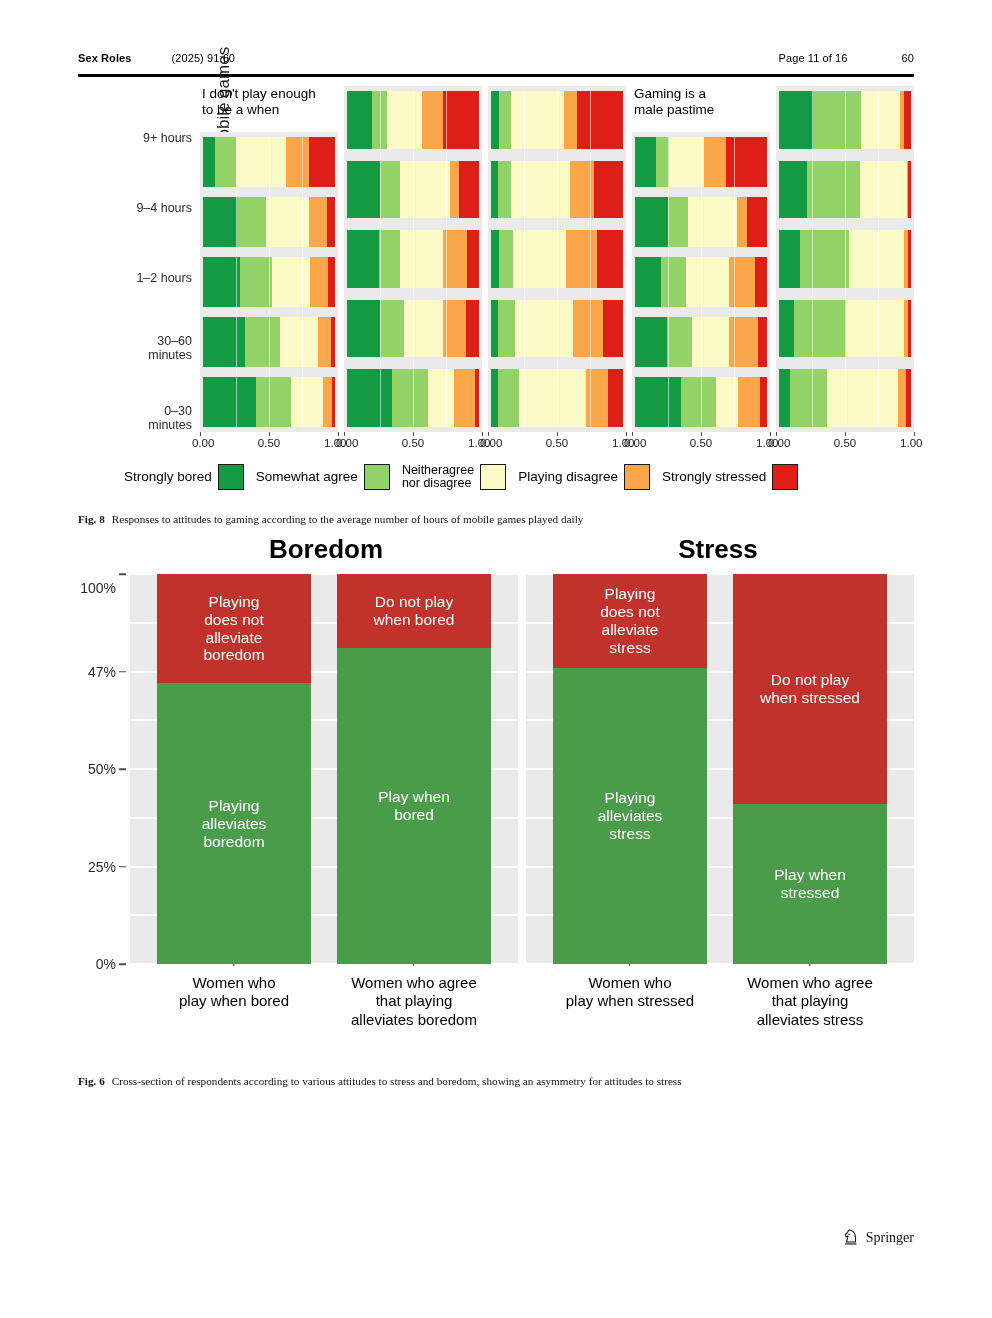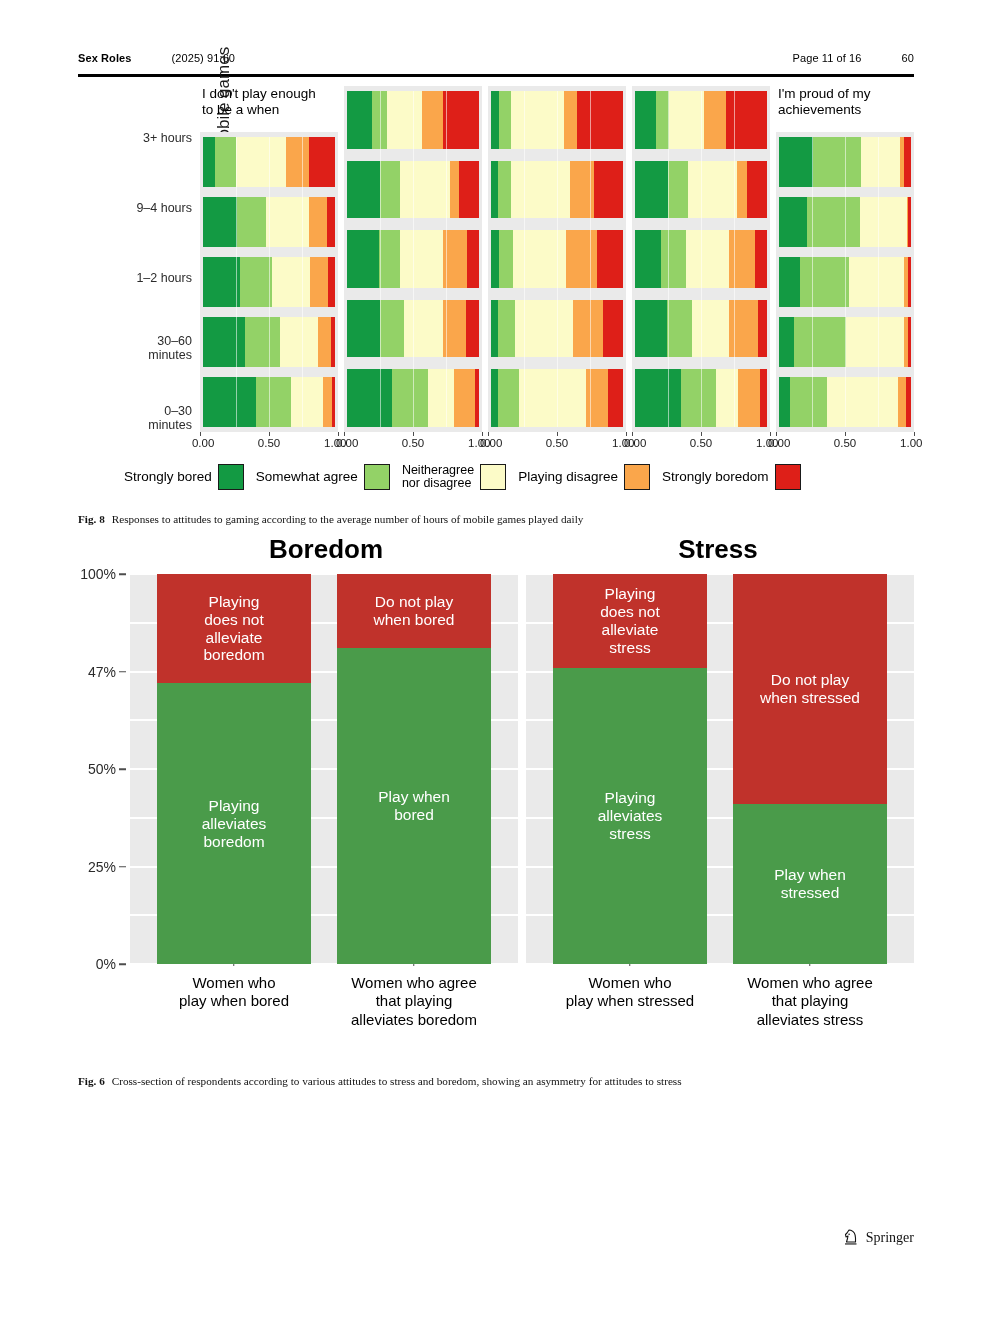--- a/index.html
+++ b/index.html
@@ -17,21 +17,21 @@
   .page-header {
     position: absolute; left: 78px; top: 52px; width: 836px;
     display: flex; align-items: baseline;
     font-family: "Liberation Sans", sans-serif;
     font-size: 11px; letter-spacing: .1px;
   }
   .ph-journal { font-weight: 600; }
   .ph-vol { margin-left: 40px; }
   .ph-spacer { flex: 1; }
   .ph-page { }
-  .ph-num { margin-left: 40px; }
+  .ph-num { margin-left: 54px; }
   .header-rule {
     position: absolute; left: 78px; top: 74px; width: 836px; height: 3px;
     background: #000;
   }
 
   
   .fig5 {
     position: absolute; left: 78px; top: 86px; width: 836px; height: 412px;
     font-family: "Liberation Sans", sans-serif;
   }
@@ -184,21 +184,21 @@
   <span class="ph-page">Page 11 of 16</span>
   <span class="ph-num">60</span>
 </div>
 <div class="header-rule"></div>
 
 <div class="fig5">
   <div class="fig5-ylab">
     <span class="fig5-ylab-inner">Time playing mobile games</span>
   </div>
   <div class="fig5-ticklabels">
-      <div class="f5tick" style="top: 27px;">3+ hours</div>
+      <div class="f5tick" style="top: 27px;">9+ hours</div>
       <div class="f5tick" style="top: 97px;">9–4 hours</div>
       <div class="f5tick" style="top: 167px;">1–2 hours</div>
       <div class="f5tick" style="top: 230px;">30–60<span class="l2">minutes</span></div>
       <div class="f5tick" style="top: 300px;">0–30<span class="l2">minutes</span></div>
     </div>
   <div class="fig5-panels">
       <div class="f5panel">
         <div class="f5title">I don't play enough
 to be a when</div>
         <div class="f5plot">
@@ -350,20 +350,22 @@
         <div class="f5axis">
           <div class="tick" style="left: calc(0% + 0px);"></div>
           <div class="tl" style="left: 0%; transform: translateX(-36%);">0.00</div>
           <div class="tick" style="left: calc(50% + 0px);"></div>
           <div class="tl" style="left: 50%;">0.50</div>
           <div class="tick" style="left: calc(100% + 0px);"></div>
           <div class="tl" style="left: 100%; transform: translateX(-62%);">1.00</div>
         </div>
       </div>
       <div class="f5panel">
+        <div class="f5title">Gaming is a
+male pastime</div>
         <div class="f5plot">
           <div class="f5row">
             <div class="f5seg" style="width: 16%; background: rgb(19, 154, 67);"></div>
             <div class="f5seg" style="width: 10%; background: rgb(147, 210, 103);"></div>
             <div class="f5seg" style="width: 26%; background: rgb(252, 251, 200);"></div>
             <div class="f5seg" style="width: 17%; background: rgb(250, 166, 75);"></div>
             <div class="f5seg" style="width: 31%; background: rgb(222, 31, 24);"></div>
           </div>
           <div class="f5row">
             <div class="f5seg" style="width: 25%; background: rgb(19, 154, 67);"></div>
@@ -402,22 +404,20 @@
         <div class="f5axis">
           <div class="tick" style="left: calc(0% + 0px);"></div>
           <div class="tl" style="left: 0%; transform: translateX(-36%);">0.00</div>
           <div class="tick" style="left: calc(50% + 0px);"></div>
           <div class="tl" style="left: 50%;">0.50</div>
           <div class="tick" style="left: calc(100% + 0px);"></div>
           <div class="tl" style="left: 100%; transform: translateX(-62%);">1.00</div>
         </div>
       </div>
       <div class="f5panel">
-        <div class="f5title">I'm proud of my
-achievements</div>
         <div class="f5plot">
           <div class="f5row">
             <div class="f5seg" style="width: 26%; background: rgb(19, 154, 67);"></div>
             <div class="f5seg" style="width: 36%; background: rgb(147, 210, 103);"></div>
             <div class="f5seg" style="width: 30%; background: rgb(252, 251, 200);"></div>
             <div class="f5seg" style="width: 3%; background: rgb(250, 166, 75);"></div>
             <div class="f5seg" style="width: 5%; background: rgb(222, 31, 24);"></div>
           </div>
           <div class="f5row">
             <div class="f5seg" style="width: 21%; background: rgb(19, 154, 67);"></div>
@@ -475,21 +475,21 @@
       <div class="lg-item">
         <span class="lg-label" style="font-size: 12.5px;">Neitheragree
 nor disagree</span>
         <span class="lg-swatch" style="background: rgb(252, 251, 200);"></span>
       </div>
       <div class="lg-item">
         <span class="lg-label">Playing disagree</span>
         <span class="lg-swatch" style="background: rgb(250, 166, 75);"></span>
       </div>
       <div class="lg-item">
-        <span class="lg-label">Strongly boredom</span>
+        <span class="lg-label">Strongly stressed</span>
         <span class="lg-swatch" style="background: rgb(222, 31, 24);"></span>
       </div>
     </div>
 </div>
 
 <div class="caption" style="top:512px;">
   <span class="cap-lbl">Fig. 8</span><span>Responses to attitudes to gaming according to the average number of hours of mobile games played daily</span>
 </div>
 
 <div class="fig6">
@@ -499,21 +499,21 @@
     </div>
   <div class="f6yaxis">
       <div class="f6ylab" style="top: 390px;">0%</div>
       <div class="f6ytick" style="top: 390px;"></div>
       <div class="f6ylab" style="top: 292.5px;">25%</div>
       <div class="f6ytick" style="top: 292.5px;"></div>
       <div class="f6ylab" style="top: 195px;">50%</div>
       <div class="f6ytick" style="top: 195px;"></div>
       <div class="f6ylab" style="top: 97.5px;">47%</div>
       <div class="f6ytick" style="top: 97.5px;"></div>
-      <div class="f6ylab" style="top: 0px;">100%</div>
+      <div class="f6ylab" style="top: 14px;">100%</div>
       <div class="f6ytick" style="top: 0px;"></div>
     </div>
   <div class="f6facets">
       <div class="f6facet">
         <div class="f6grid">
           <i style="top: calc(100% - 1px);"></i>
           <i style="top: calc(87.5% - 1px);"></i>
           <i style="top: calc(75% - 1px);"></i>
           <i style="top: calc(62.5% - 1px);"></i>
           <i style="top: calc(50% - 1px);"></i>

